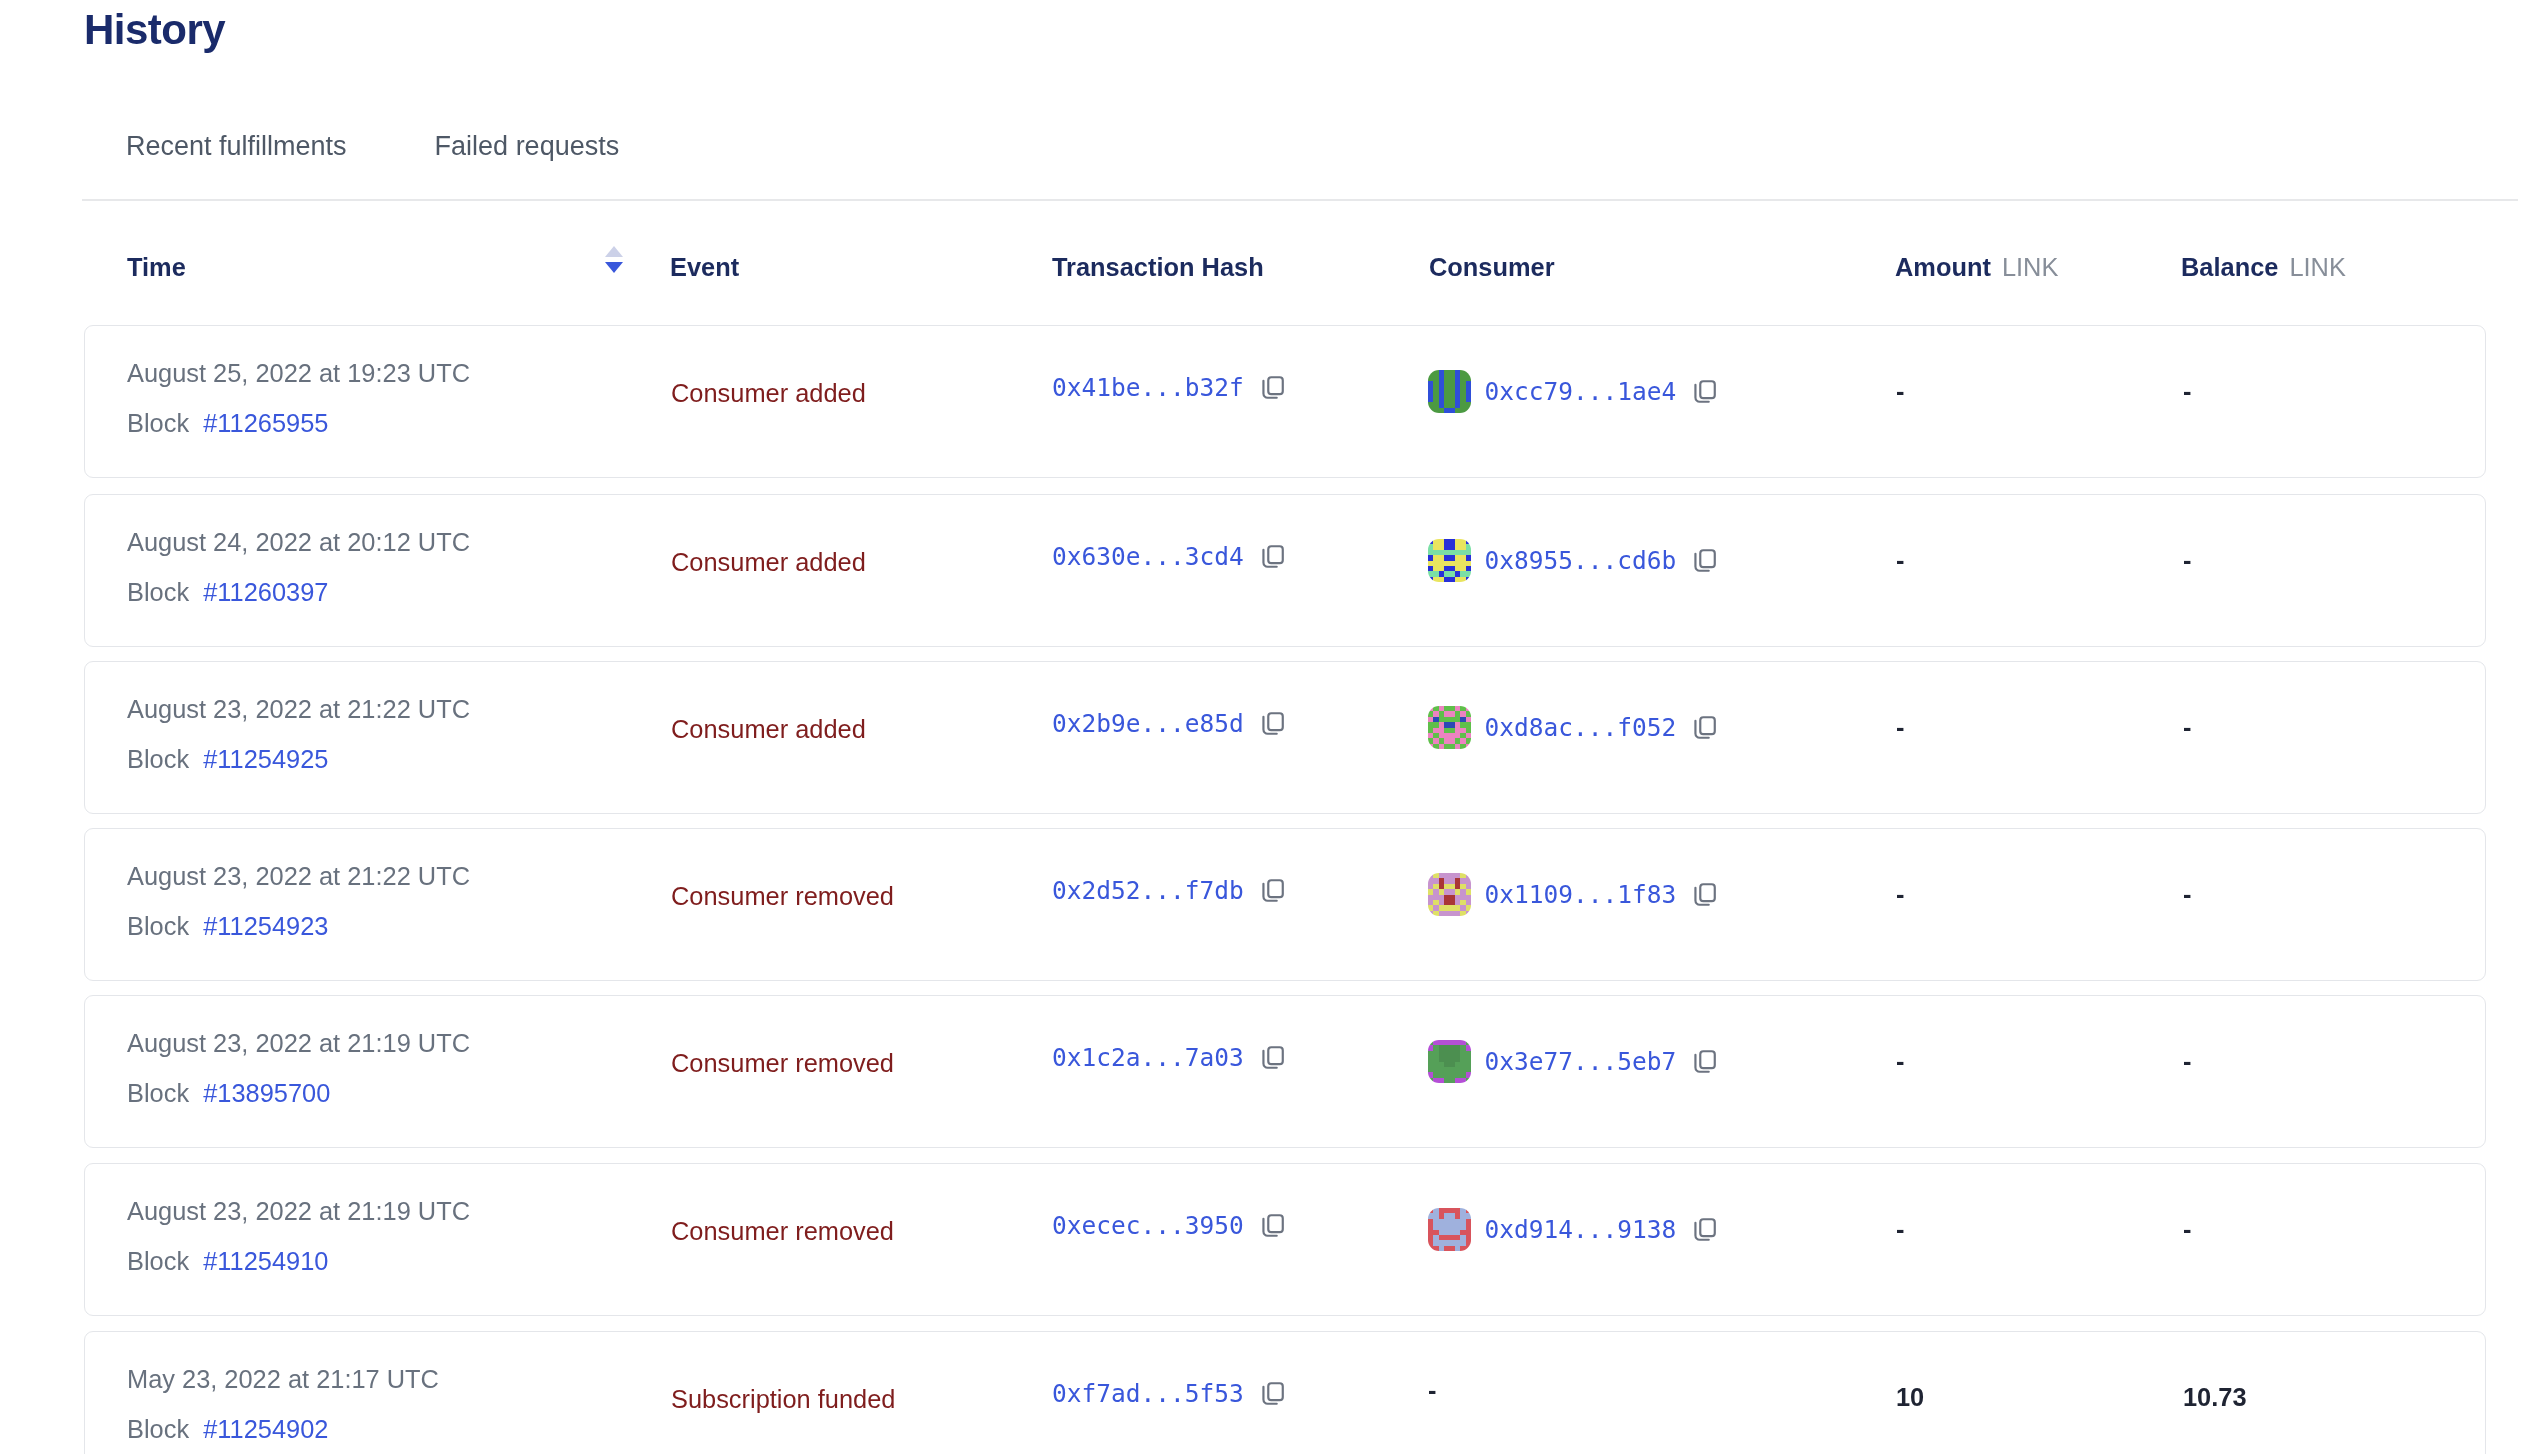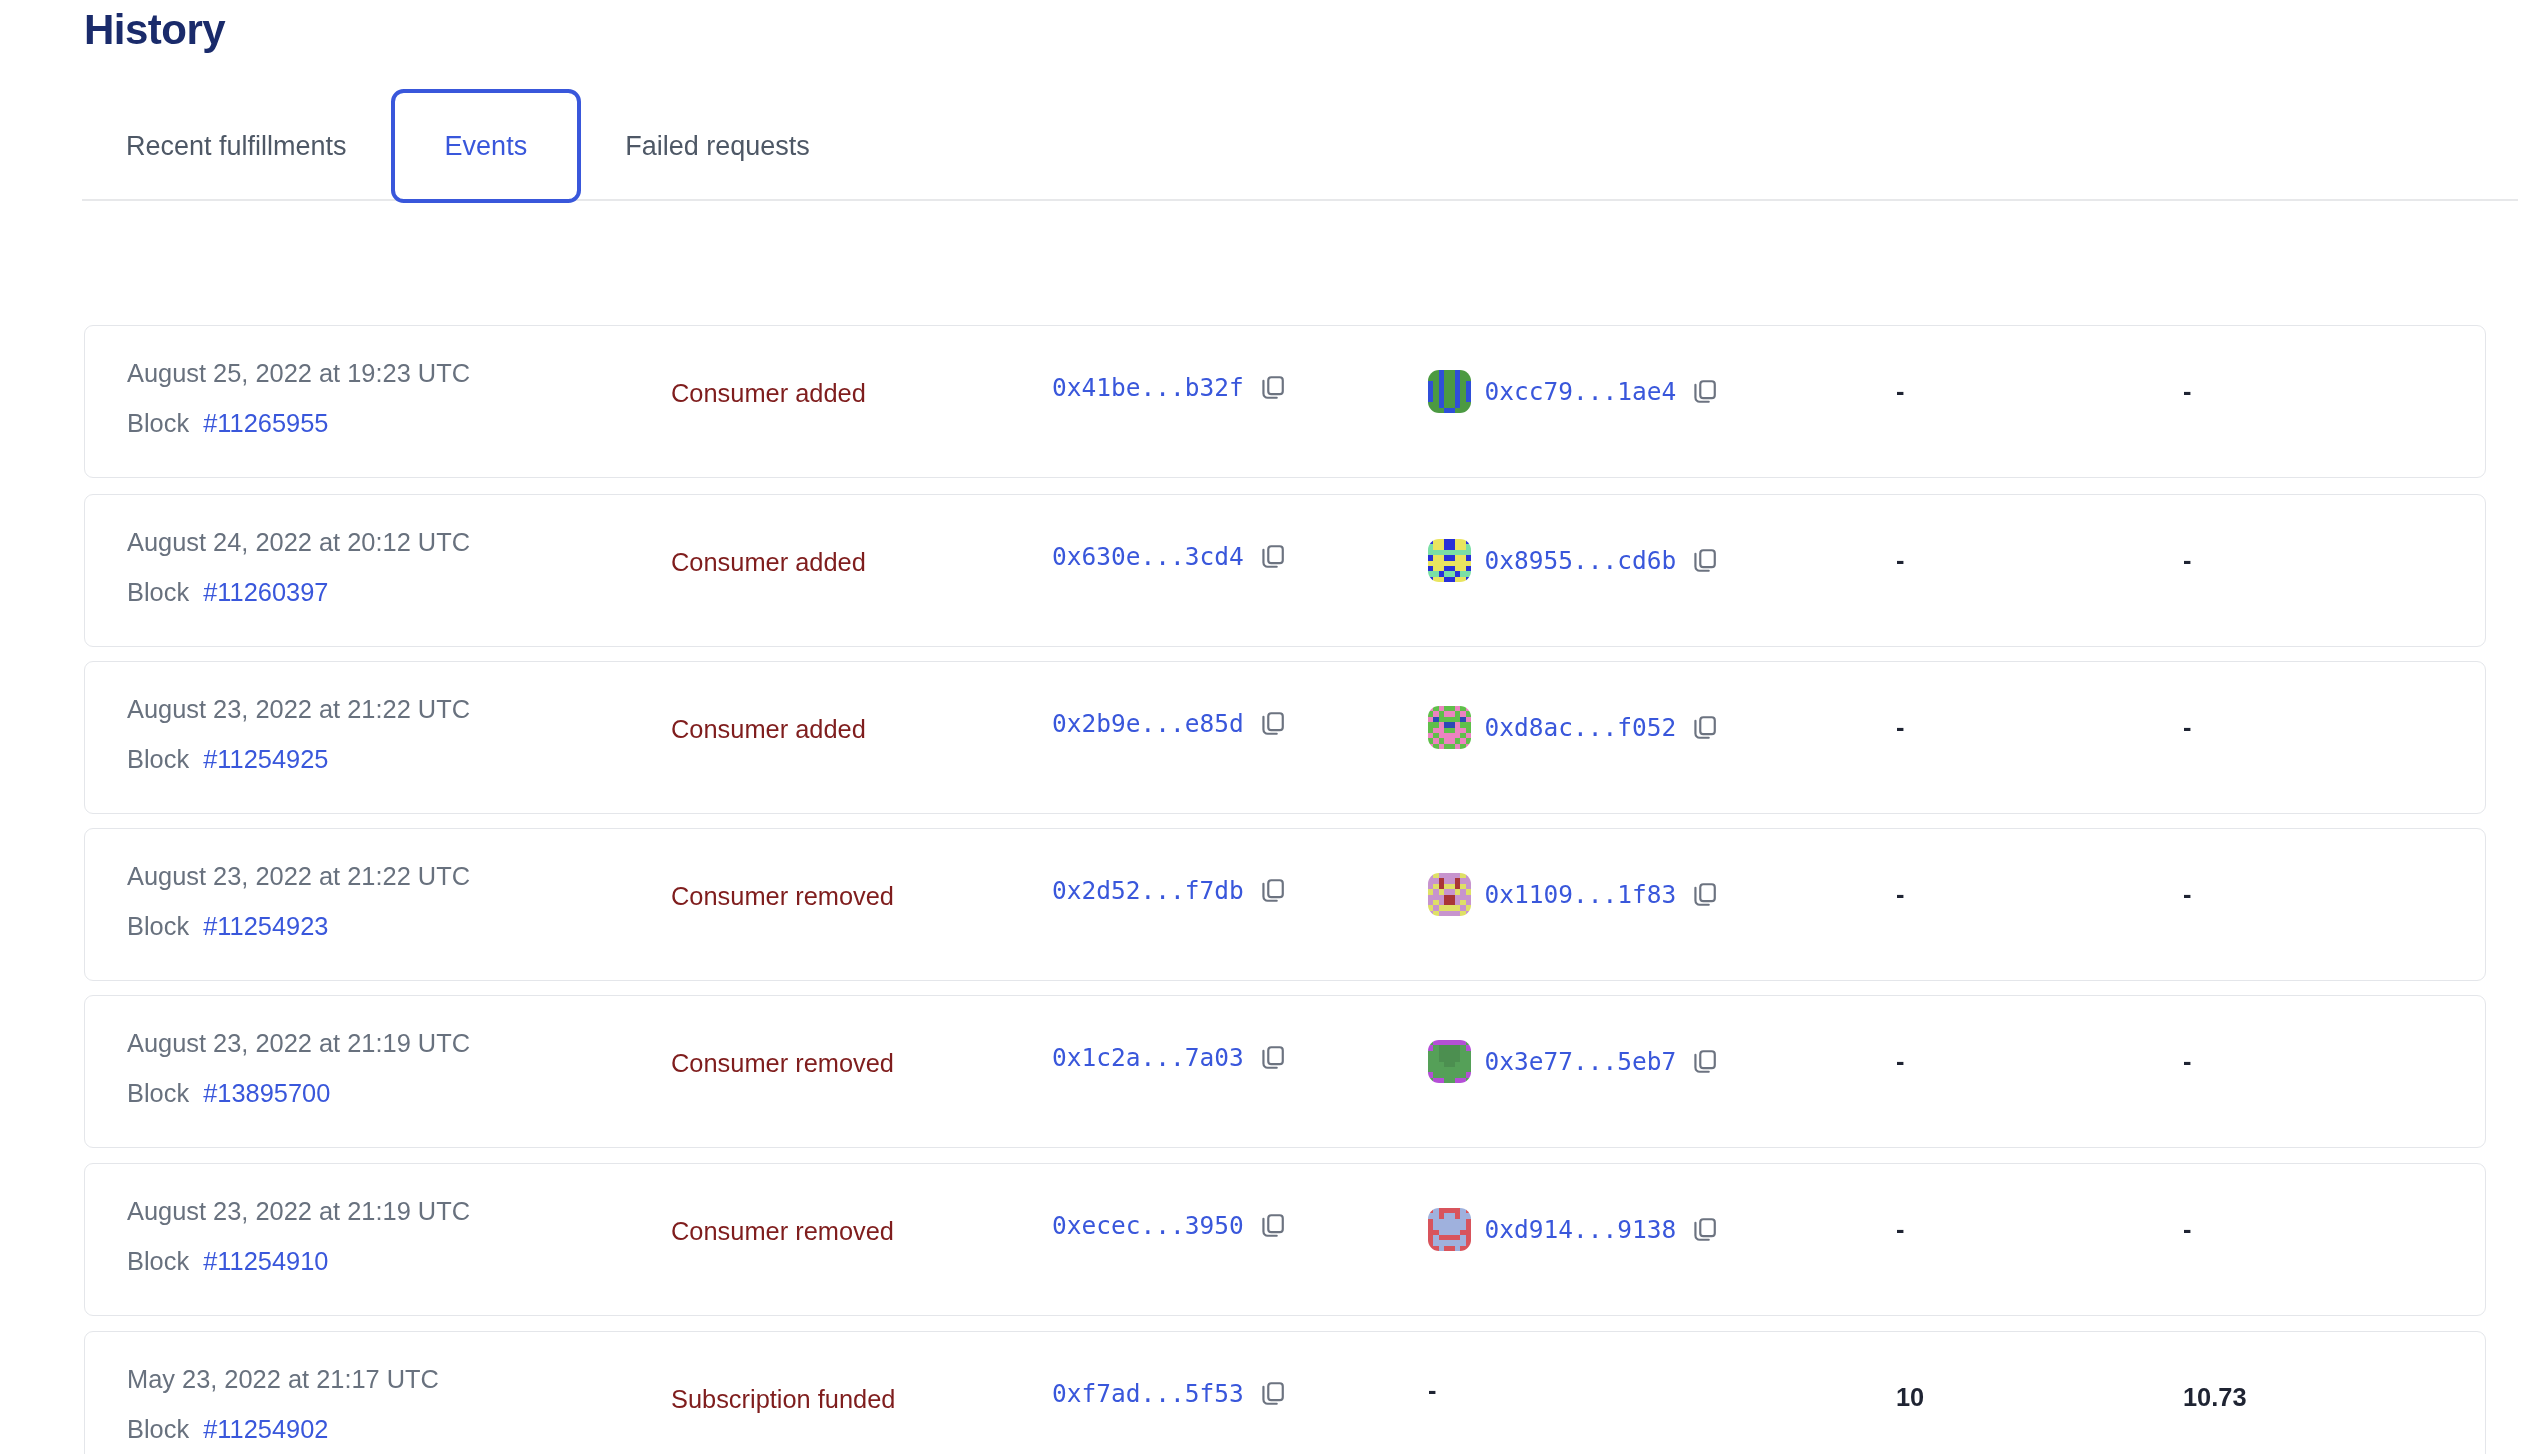--- a/index.html
+++ b/index.html
@@ -54,25 +54,36 @@
 </style>
 </head>
 <body>
 
 <div class="stage">
 
   <div class="page-title">History</div>
 
   <div class="tabs">
     <div class="tab">Recent fulfillments</div>
-    <div class="tab active">Events</div>
     <div class="tab">Failed requests</div>
   </div>
   <div class="divider"></div>
 
+  <div class="thead">
+    <div class="th" style="left:127px">Time</div>
+    <div class="sort">
+      <div class="tri-up"></div>
+      <div class="tri-down"></div>
+    </div>
+    <div class="th" style="left:670px">Event</div>
+    <div class="th" style="left:1052px">Transaction Hash</div>
+    <div class="th" style="left:1429px">Consumer</div>
+    <div class="th" style="left:1895px"><span>Amount</span><span class="unit">LINK</span></div>
+    <div class="th" style="left:2181px"><span>Balance</span><span class="unit">LINK</span></div>
+  </div>
 
   <div class="row" style="top:325px">
     <div class="cell time">
       <div class="date">August 25, 2022 at 19:23 UTC</div>
       <div class="blockline">
         <span class="gray">Block&nbsp;</span>
         <span class="link">#11265955</span>
       </div>
     </div>
     <div class="cell event">Consumer added</div>

